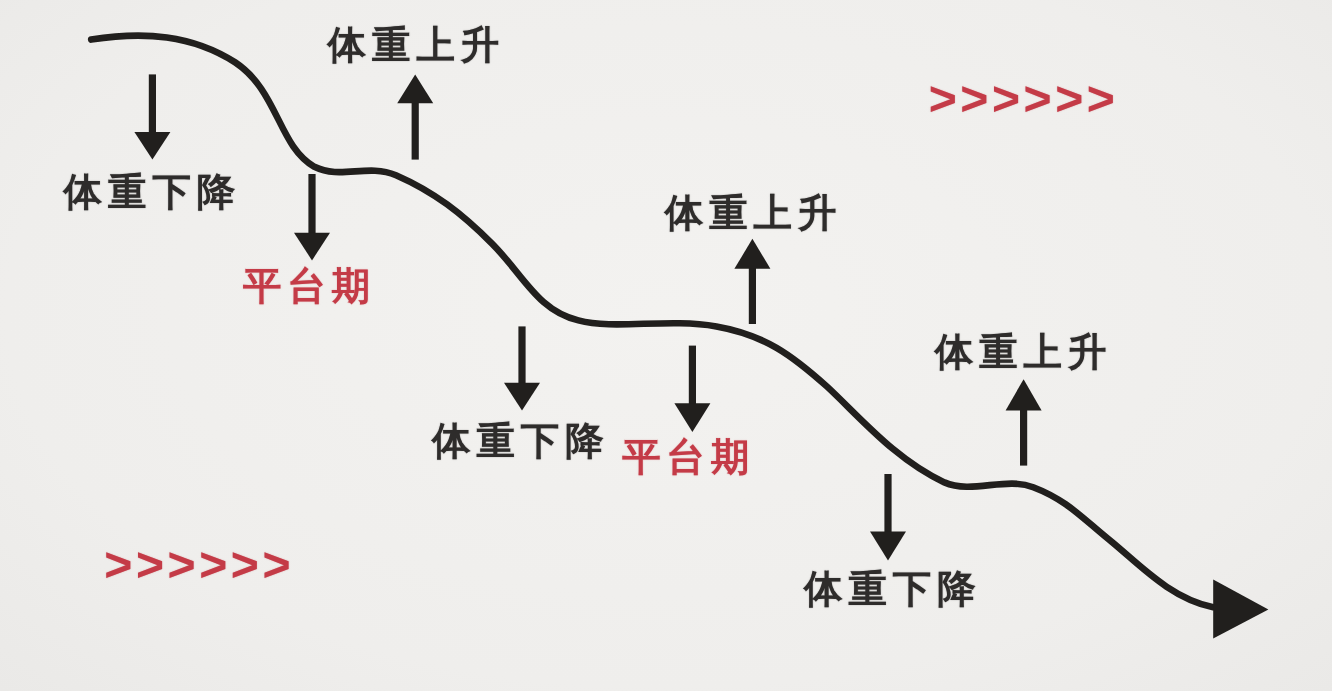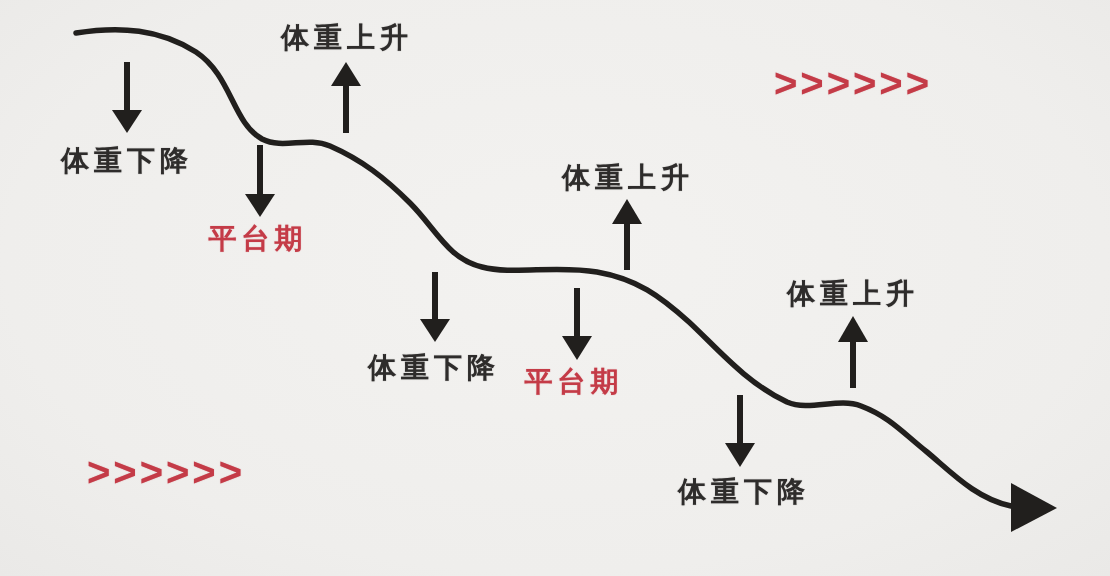--- a/index.html
+++ b/index.html
@@ -23,21 +23,21 @@
   }
   .curve-layer {
     position: absolute;
     left: 0; top: 0;
     width: 1110px; height: 576px;
   }
   .label {
     position: absolute;
     transform: translate(-50%, -50%);
     font-weight: bold;
-    font-size: 28px;
+    font-size: 32px;
     letter-spacing: 5px;
     color: var(--text);
     white-space: nowrap;
     text-shadow: 0 0 1px rgba(46,44,43,0.55);
   }
   .label.red {
     color: var(--accent);
     text-shadow: 0 0 1px rgba(196,59,71,0.55);
     font-family: Liberation Mono, monospace;
   }

